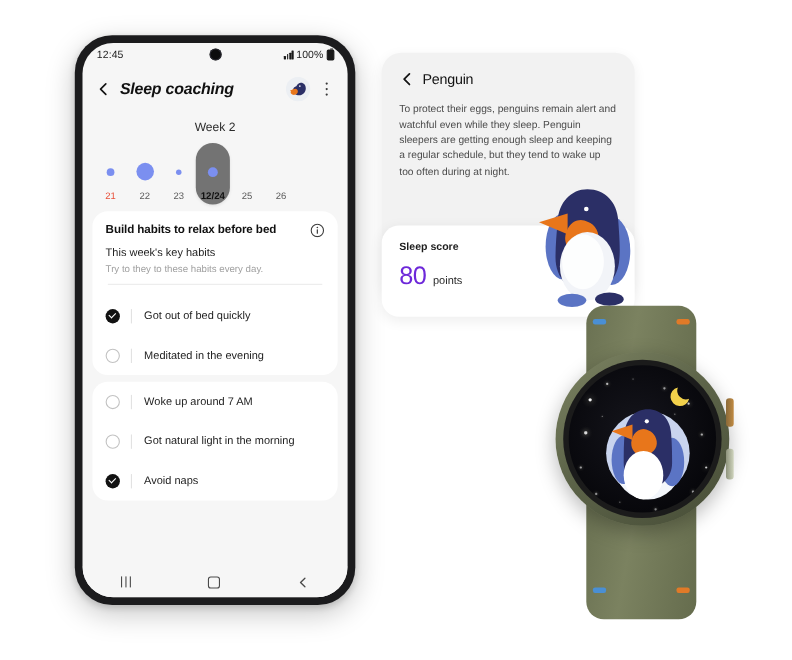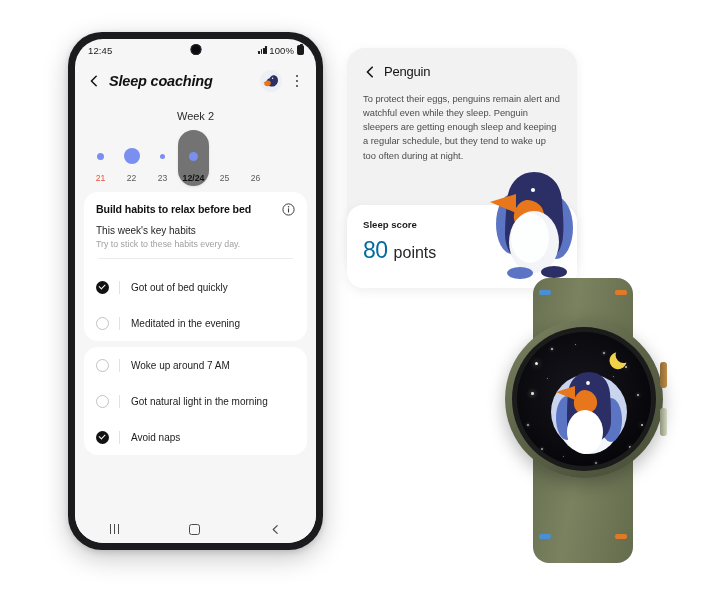--- a/index.html
+++ b/index.html
@@ -125,22 +125,22 @@
 
   .score-card {
     position: absolute; left: 347px; top: 205px;
     width: 230px; height: 83px;
     background: #ffffff; border-radius: 16px;
     box-shadow: 0 3px 12px rgba(0,0,0,.07);
     padding: 14px 16px;
   }
   .sc-label { font-size: 9.6px; font-weight: 700; color: #1c1c1c; }
   .sc-value { margin-top: 7px; display: flex; align-items: baseline; gap: 6px; }
-  .sc-num { font-size: 23px; font-weight: 400; color: #0369a1; letter-spacing: -.5px; }
-  .sc-unit { font-size: 16px; color: #262626; }
+  .sc-num { font-size: 23px; font-weight: 400; color: #6d28d9; letter-spacing: -.5px; }
+  .sc-unit { font-size: 10px; color: #262626; }
 
   .time-card {
     position: absolute; left: 347px; top: 294px;
     width: 230px; height: 118px;
     background: #ffffff; border-radius: 16px;
     box-shadow: 0 3px 12px rgba(0,0,0,.07);
     padding: 14px 16px;
   }
   .tc-label { font-size: 9.6px; font-weight: 700; color: #1c1c1c; }
   .tc-head { margin-top: 18px; font-size: 20px; font-weight: 700; color: #111; letter-spacing: -.4px; }
@@ -274,21 +274,21 @@
               <span class="habit-title">Build habits to relax before bed</span>
               <span class="info-ic">
                 <svg class="svgfill" viewBox="0 0 13 13" width="13" height="13">
                   <circle cx="6.5" cy="6.5" r="5.6" fill="none" stroke="#3c3c3c" stroke-width="1"></circle>
                   <circle cx="6.5" cy="3.8" r=".75" fill="#3c3c3c"></circle>
                   <rect x="5.95" y="5.3" width="1.1" height="4.2" rx=".5" fill="#3c3c3c"></rect>
                 </svg>
               </span>
             </div>
             <div class="habit-sub">This week's key habits</div>
-            <div class="habit-note">Try to stick to these habits every day.</div>
+            <div class="habit-note">Try to they to these habits every day.</div>
             <div class="hr"></div>
           </div>
           <div id="habitsG1">
               <div class="habit-row">
                 <span class="chk on"></span>
                 <span class="vdiv"></span>
                 <span class="habit-label">Got out of bed quickly</span>
               </div>
               <div class="habit-row">
                 <span class="chk off"></span>

